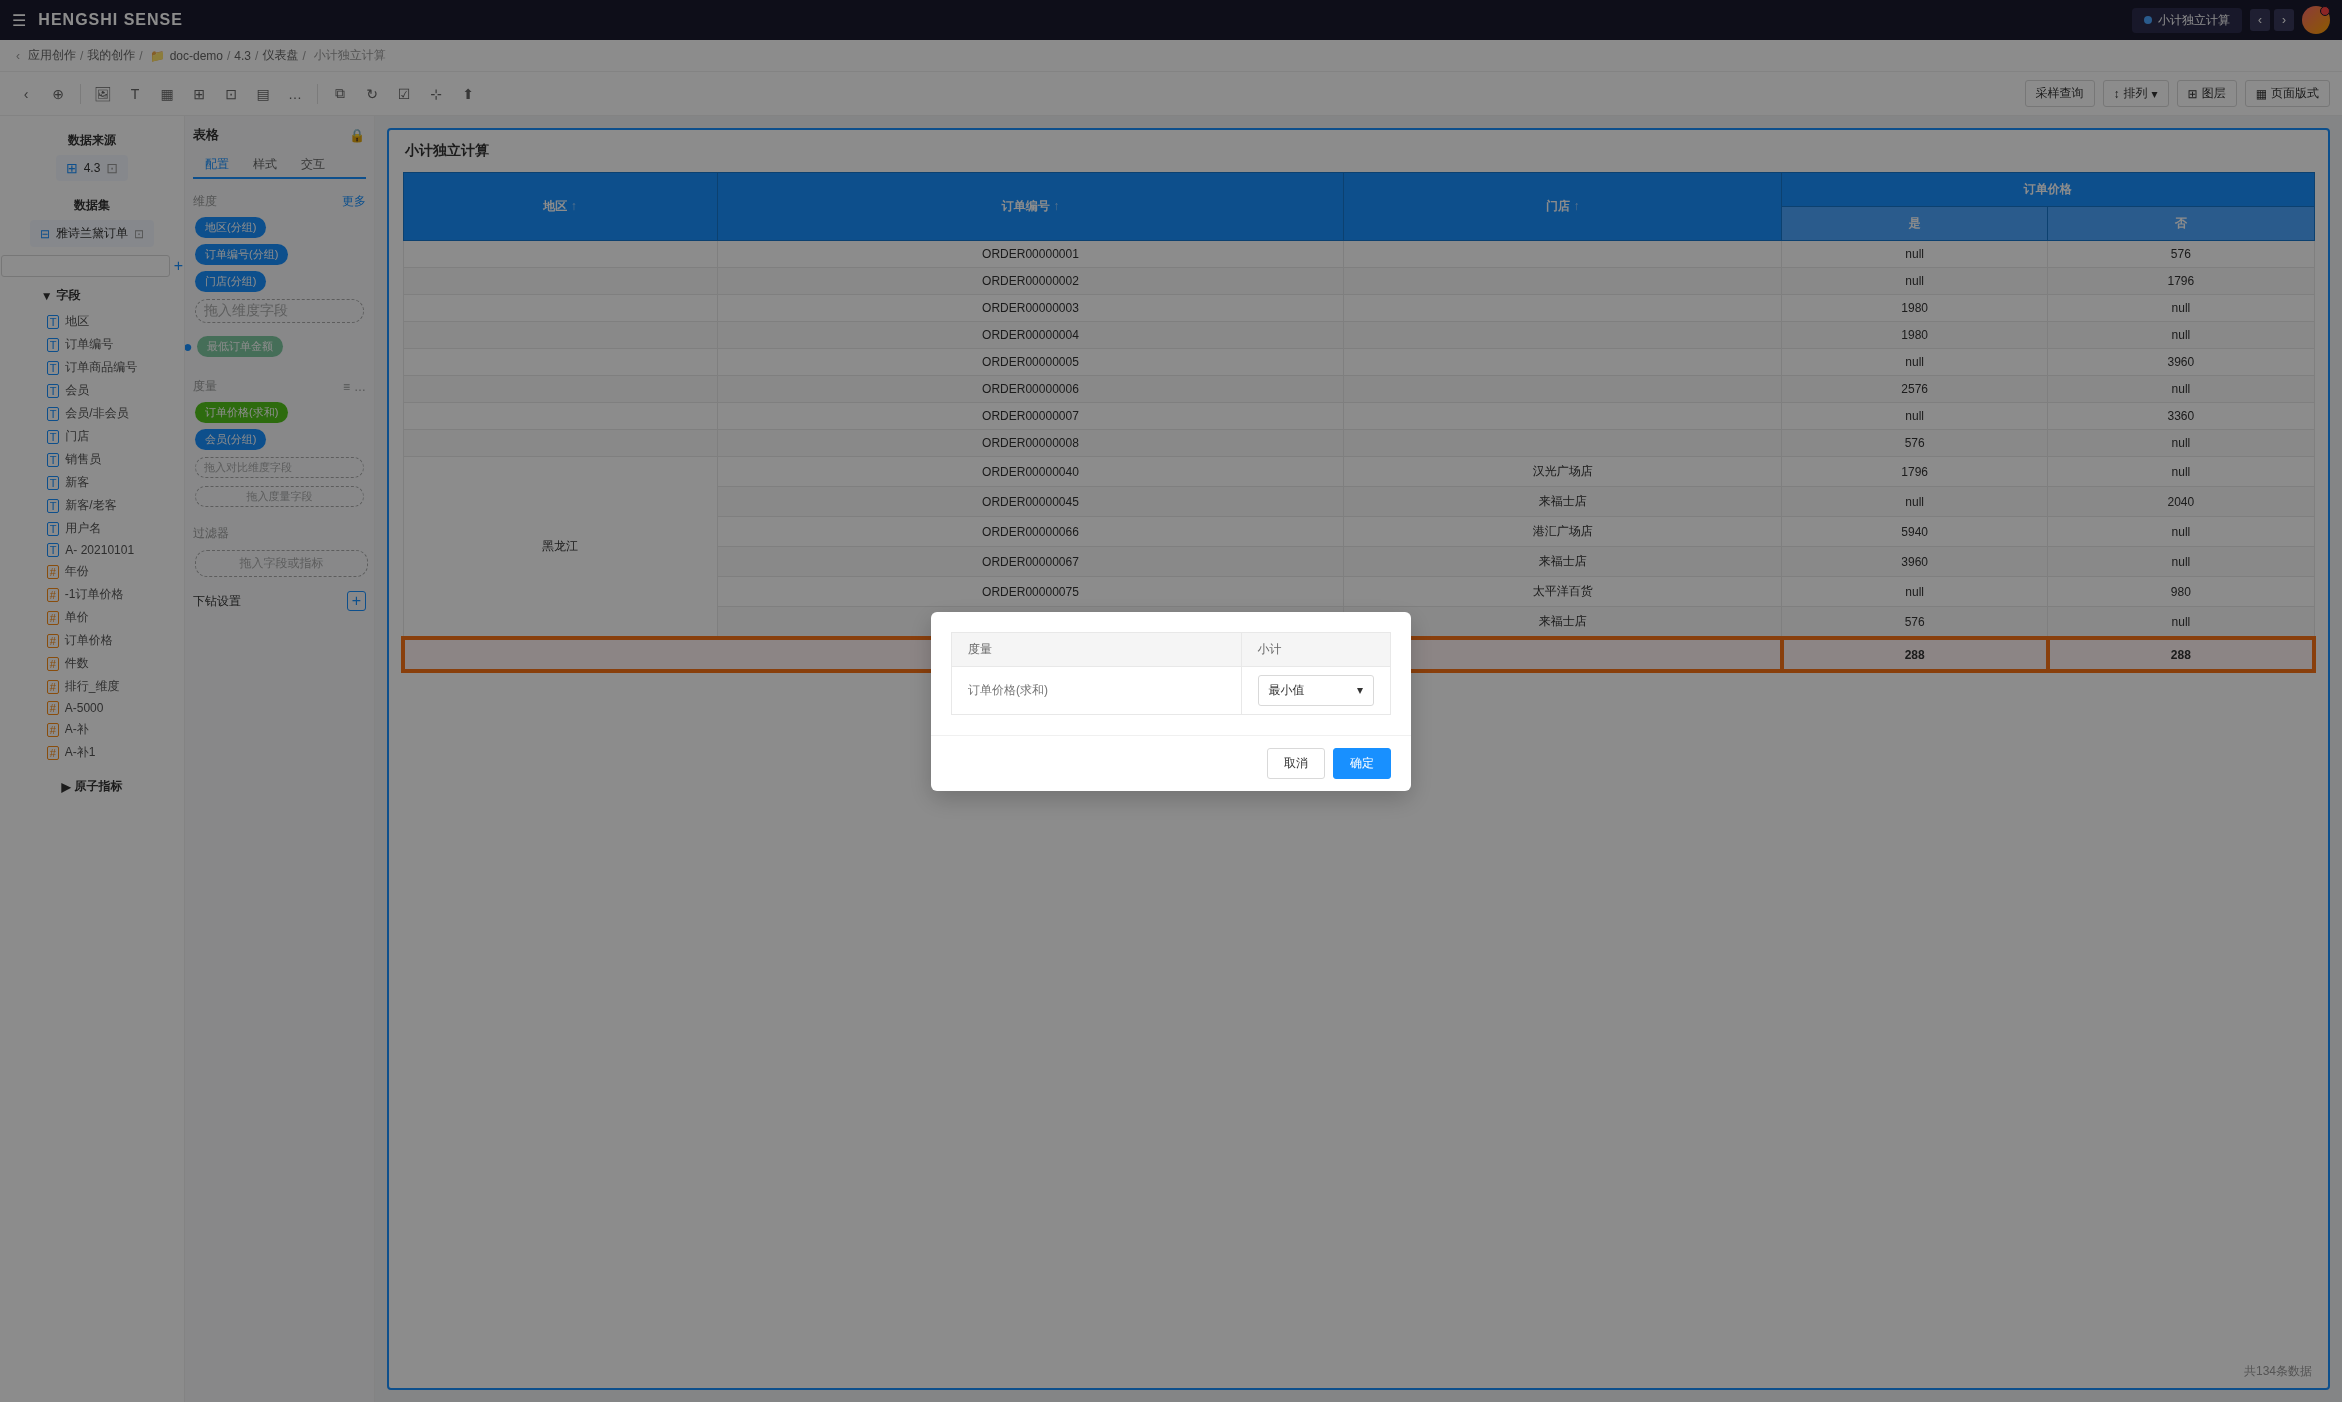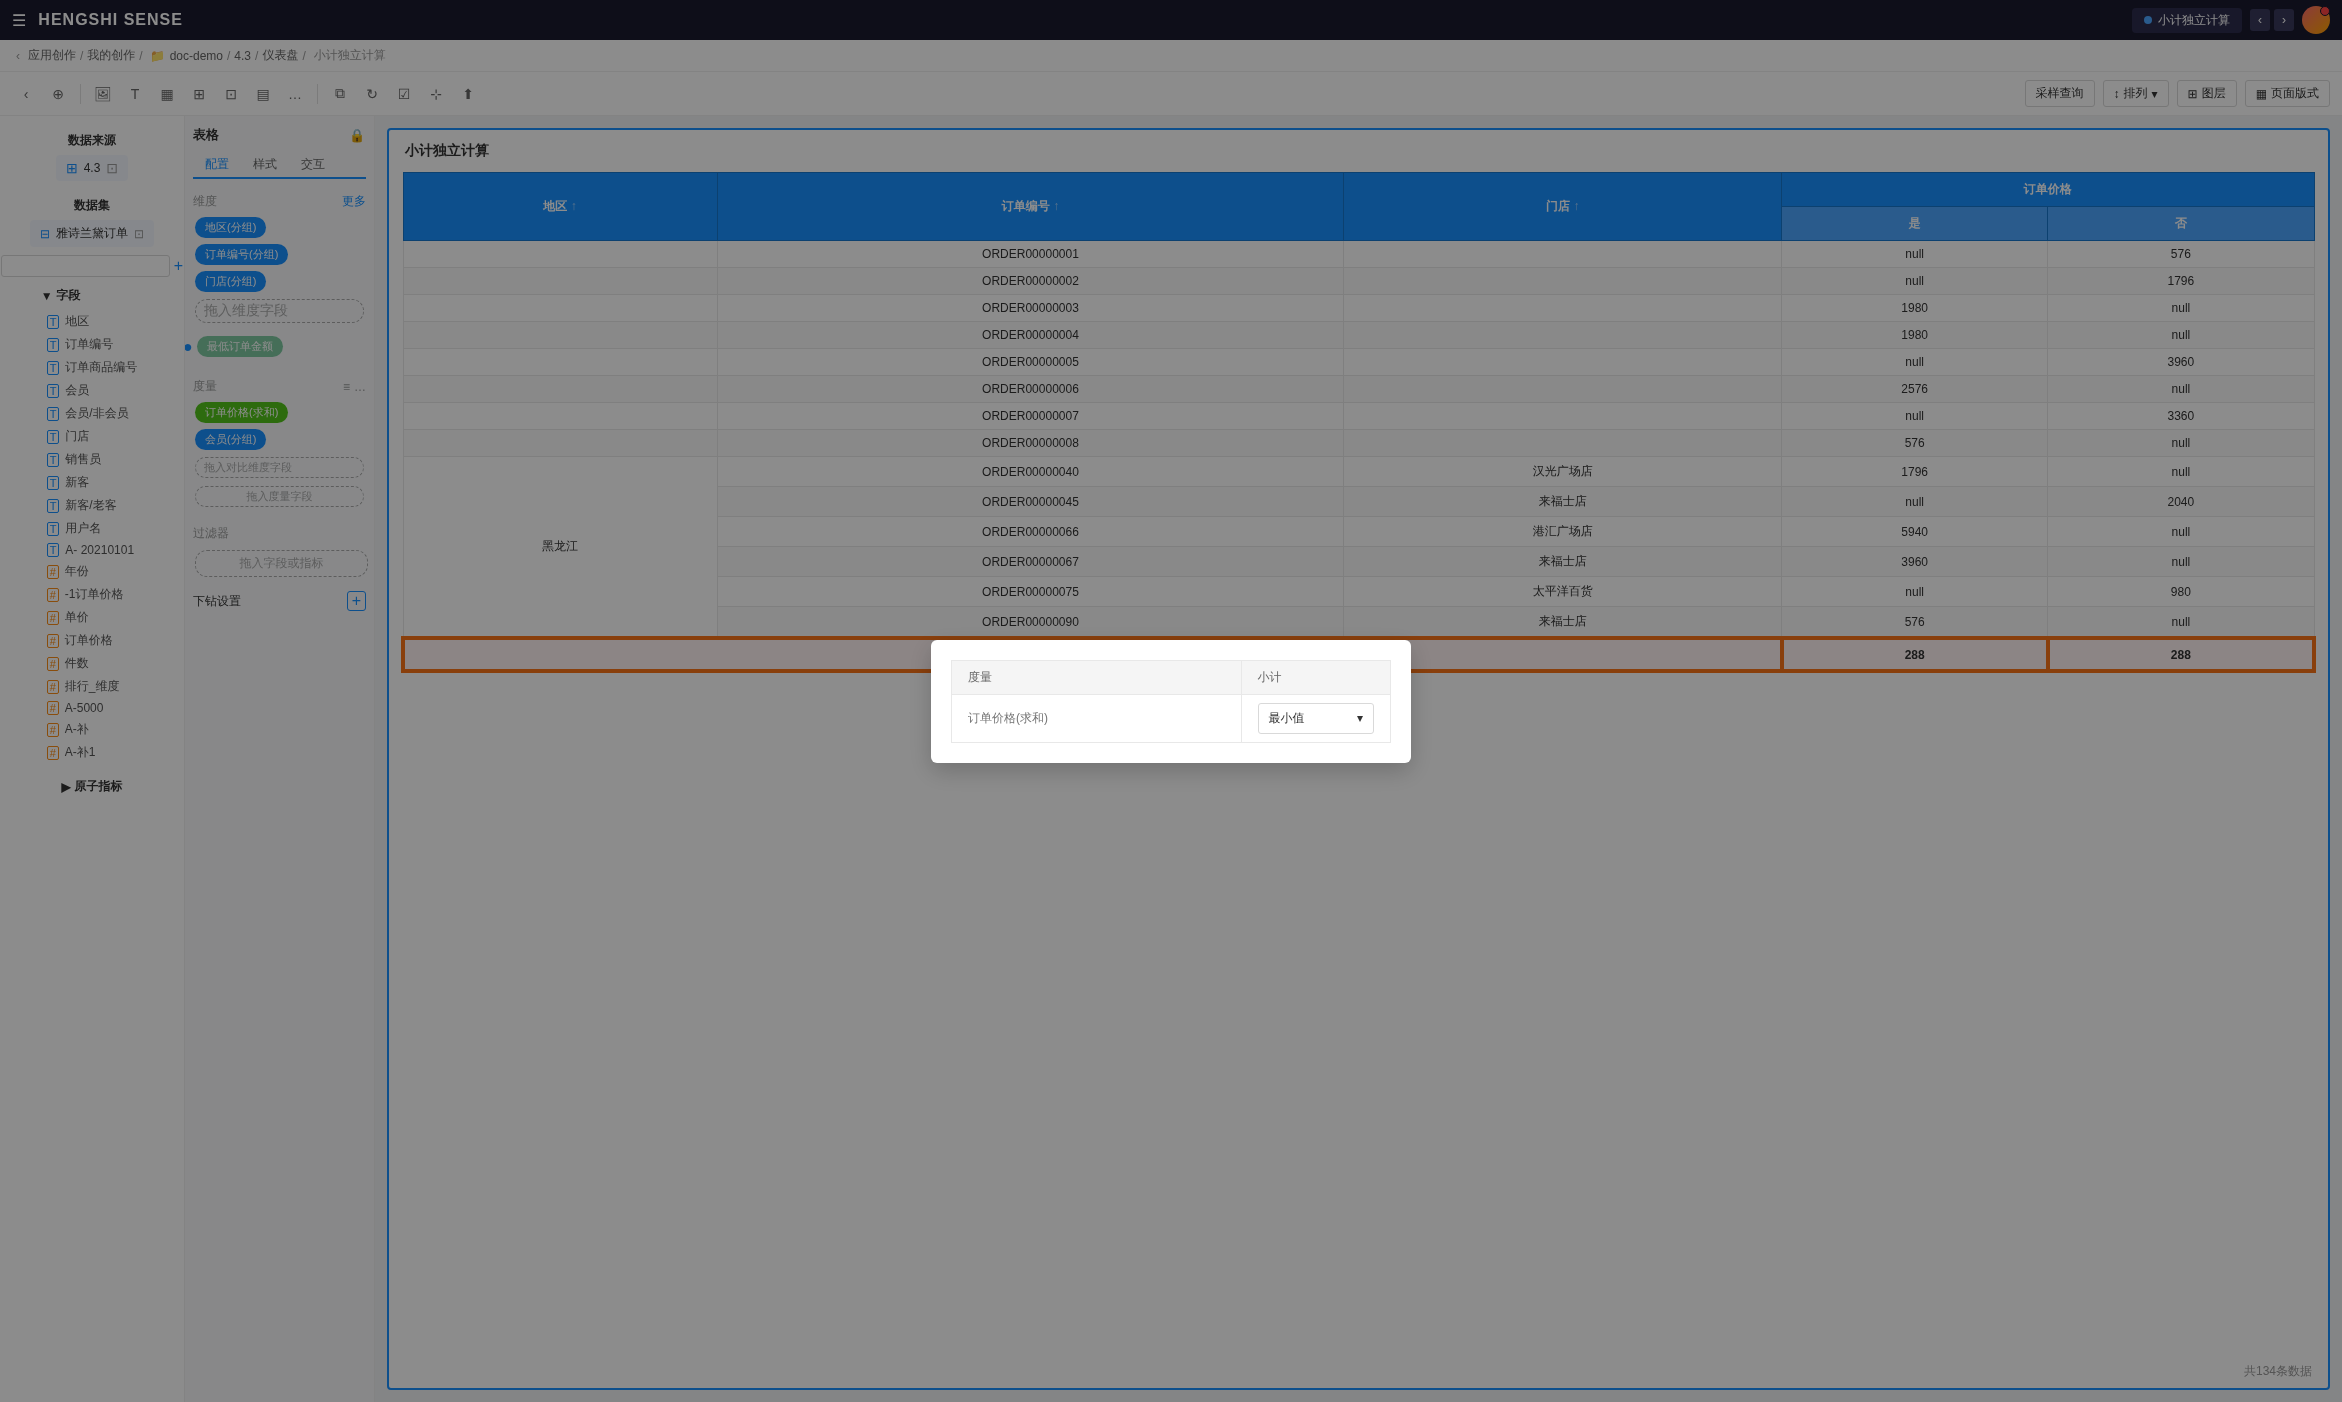--- a/index.html
+++ b/index.html
@@ -514,14 +514,18 @@
             <td>
               <div class="modal-select">
                 <span>最小值</span>
                 <span>▾</span>
               </div>
             </td>
           </tr>
         </tbody>
       </table>
     </div>
+    <div class="modal-footer">
+      <button class="btn btn-default">取消</button>
+      <button class="btn btn-primary">确定</button>
+    </div>
   </div>
 </div>
 
 </body></html>

